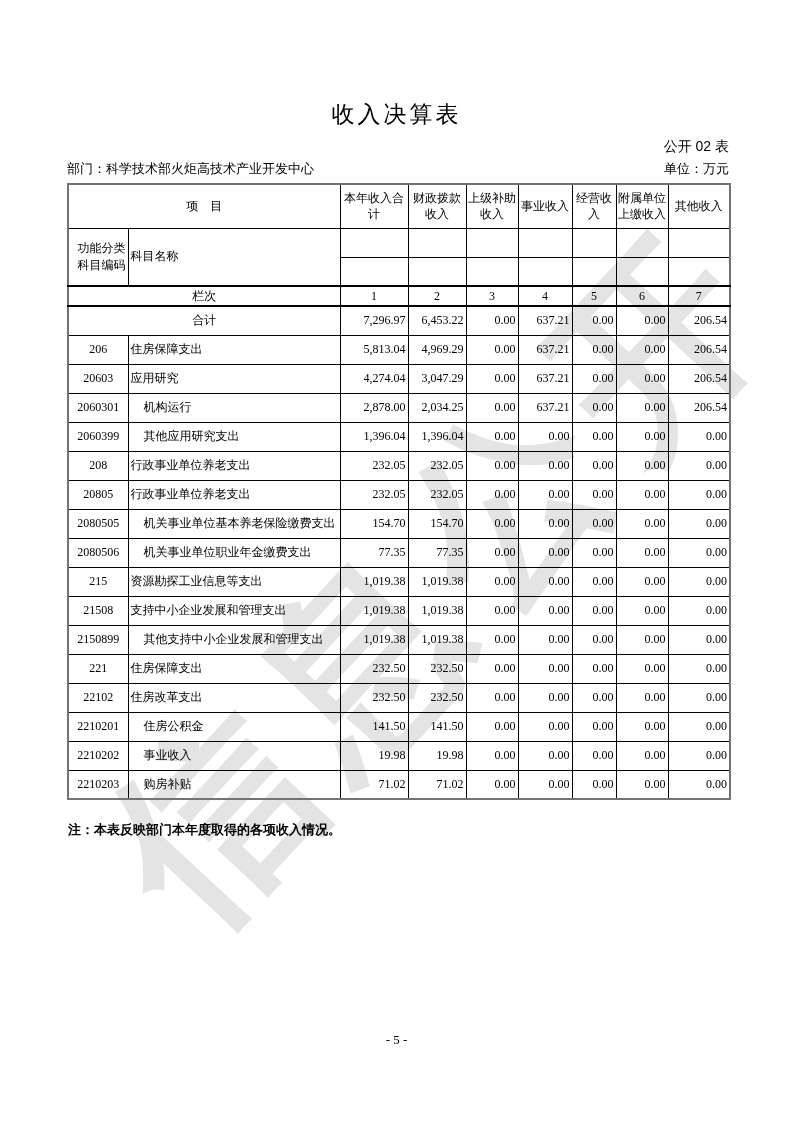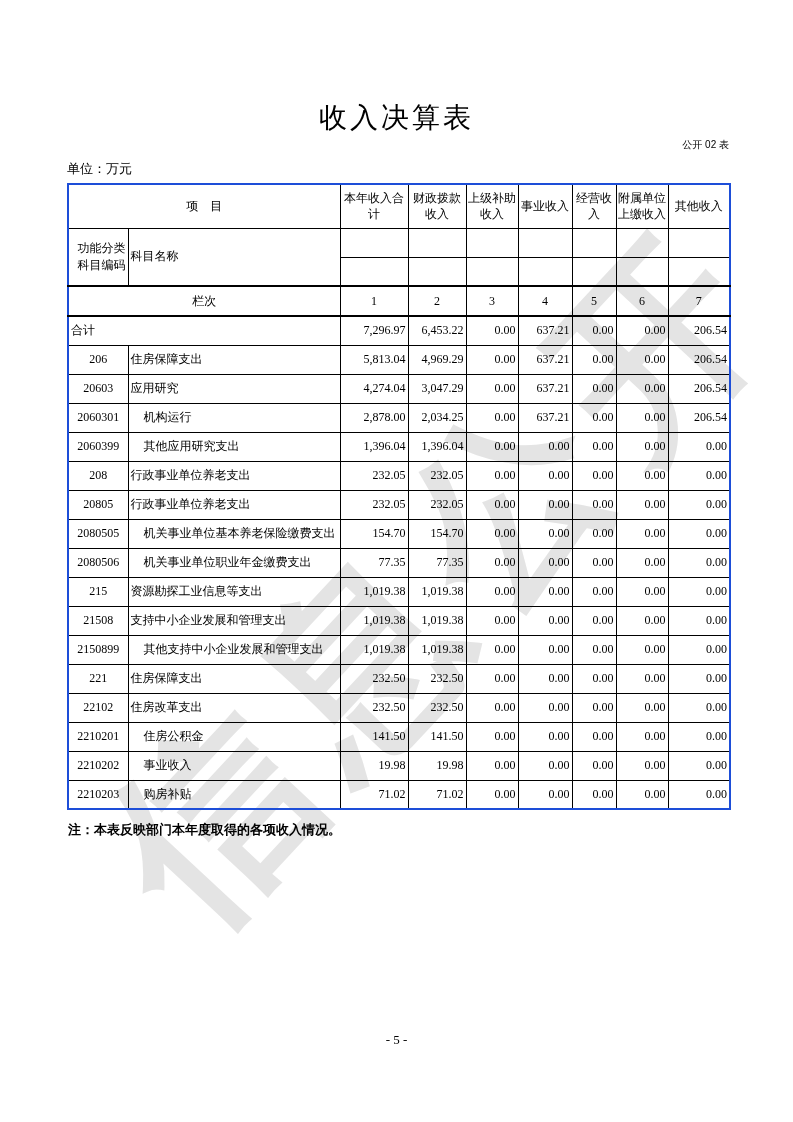--- a/index.html
+++ b/index.html
@@ -22,27 +22,27 @@
     white-space: nowrap;
     color: #e4e4e4;
     z-index: 0;
     font-family: "Liberation Sans", sans-serif;
     user-select: none;
   }
   .title {
     position: absolute; top: 99px; left: 0; right: 0;
     text-align: center;
     font-family: "Liberation Serif", serif;
-    font-size: 28px; font-weight: normal;
+    font-size: 23px; font-weight: normal;
     letter-spacing: 3px;
     margin: 0; z-index: 1;
   }
   .meta-code {
     position: absolute; top: 138px; right: 64px;
-    font-size: 10px; z-index: 1;
+    font-size: 14px; z-index: 1;
   }
   .meta-line {
     position: absolute; top: 160px; left: 67px; right: 64px;
     display: flex; justify-content: space-between;
     font-size: 13px; z-index: 1;
   }
   table.income {
     position: absolute; top: 183px; left: 67px;
     width: 662px;
     border-collapse: collapse;
@@ -50,41 +50,41 @@
     background: transparent;
     z-index: 1;
   }
   table.income td {
     border: 1px solid #000;
     padding: 0 2px;
     font-size: 12px;
     overflow: hidden;
     vertical-align: middle;
   }
-  table.income { border: 2px solid #1d4ed8; padding-left: 13px; }
+  table.income { border: 2px solid #737373; padding-left: 13px; }
   tr.h1 td {
     height: 44px; text-align: center;
     line-height: 1.35; word-break: break-all; padding: 0 1px;
   }
   tr.h2 td { height: 29px; }
   tr.h3 td { height: 29px; }
   tr.h4 td {
-    height: 30px; text-align: center;
+    height: 20px; text-align: center;
     border-top: 2px solid #000; border-bottom: 2px solid #000;
   }
   tr.h2 td.codehead { text-align: right; line-height: 1.4; }
   tr.h2 td.namehead { }
   tbody.data td { height: 29px; }
   .num { font-family: "Liberation Serif", serif; font-size: 12.5px; }
   .cn  { font-family: "Liberation Sans", sans-serif; }
   td.val { text-align: right; padding-right: 3px; }
   td.code { text-align: center; padding-left: 2px; }
   td.name { text-align: left; padding-left: 3px; }
   td.name.indent { padding-left: 15px; margin-left: 21px; }
-  td.label-cell { }
+  td.label-cell { text-align: center; }
   .note {
     position: absolute; top: 821px; left: 68px;
     font-size: 13px; z-index: 1; font-weight: bold;
   }
   .page-number {
     position: absolute; top: 1032px; left: 0; right: 0;
     text-align: center; font-size: 13px;
     font-family: "Liberation Serif", serif;
     z-index: 1;
   }
@@ -92,20 +92,21 @@
 </head>
 <body>
 
 <div class="watermark">信息公开</div>
 
 <h1 class="title">收入决算表</h1>
 
 <div class="meta-code">公开 02 表</div>
 
 <div class="meta-line">
+  <span>部门：科学技术部火炬高技术产业开发中心</span>
   <span>单位：万元</span>
 </div>
 
 <table class="income">
   <colgroup>
     <col style="width:60px">
       <col style="width:212px">
     <col style="width:68px">
       <col style="width:58px">
       <col style="width:52px">

